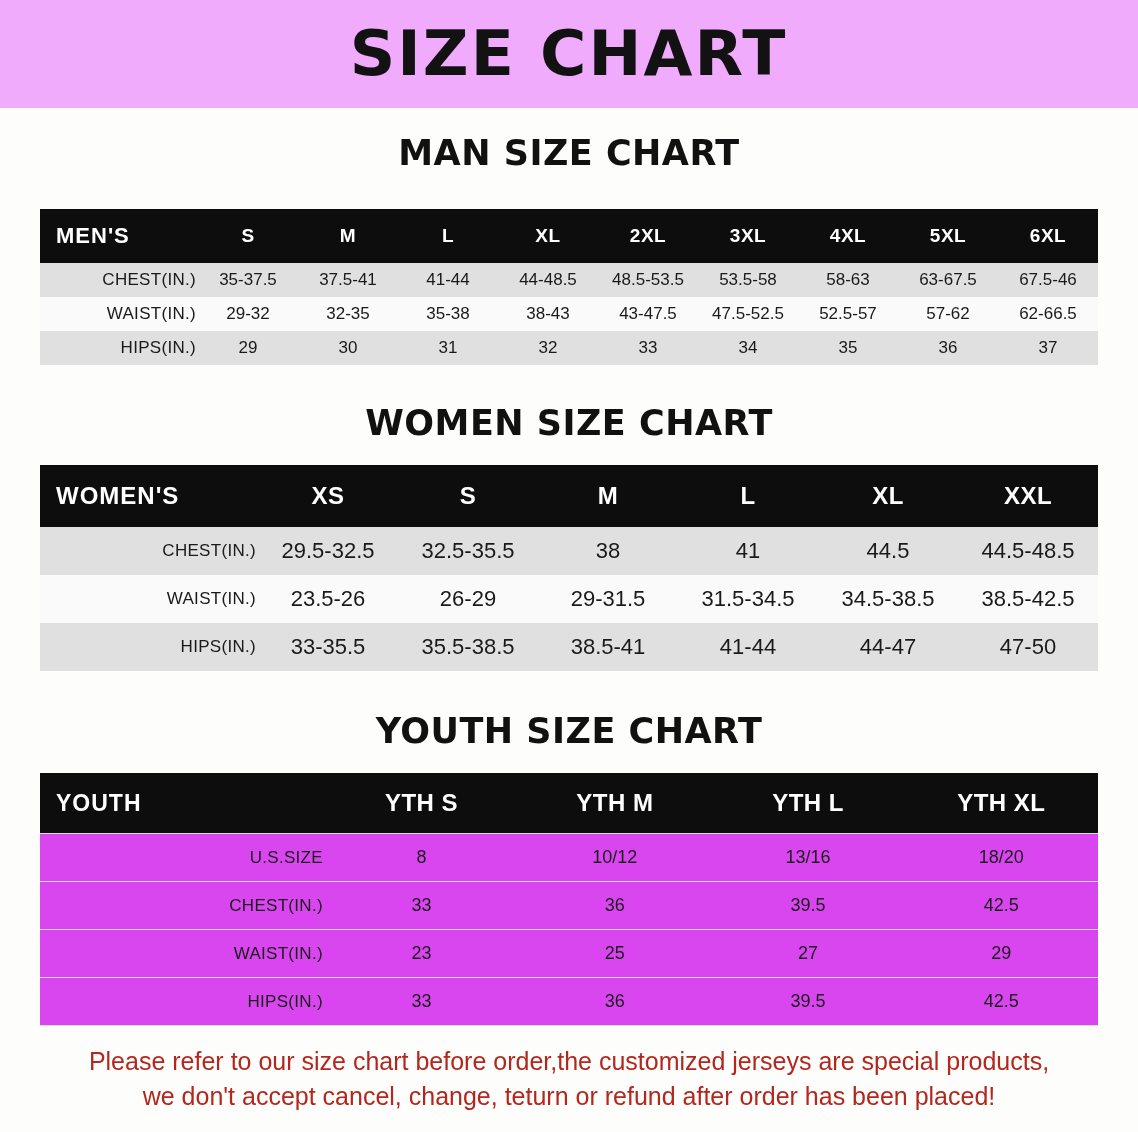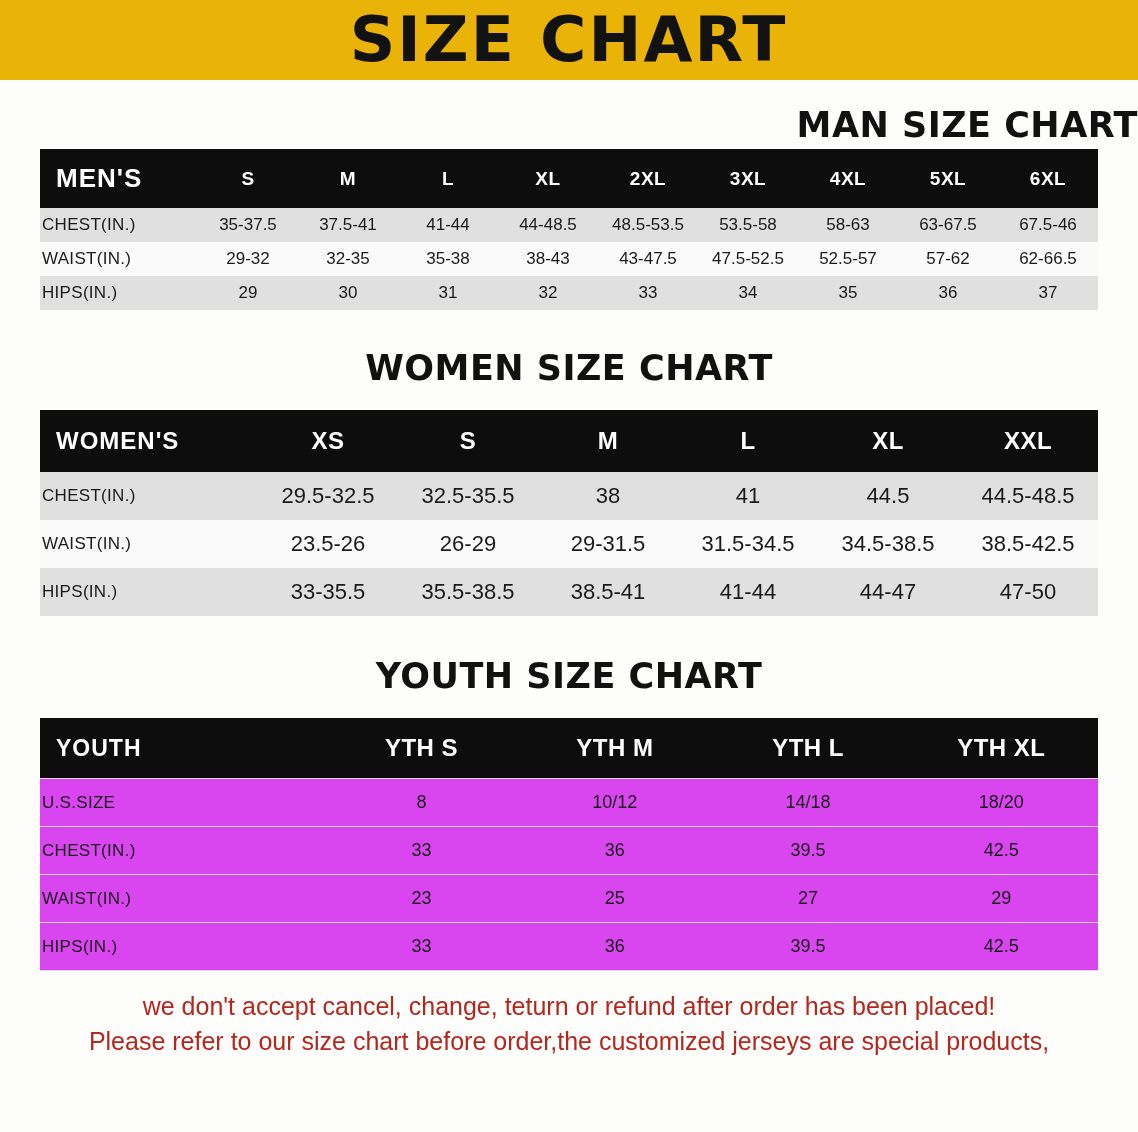--- a/index.html
+++ b/index.html
@@ -16,22 +16,22 @@
   }
   .page {
     width: 1138px;
     height: 1132px;
     position: relative;
     background: #fdfdfb;
   }
   
   .banner {
     width: 100%;
-    height: 80px;
-    background: #eab308;
+    height: 108px;
+    background: #f0abfc;
     display: flex;
     align-items: center;
     justify-content: center;
     box-sizing: border-box;
   }
   .banner-title {
     font-family: "DejaVu Sans", sans-serif;
     font-weight: bold;
     font-size: 62px;
     letter-spacing: 2px;
@@ -43,21 +43,21 @@
   
   .section-title {
     text-align: center;
     font-family: "DejaVu Sans", sans-serif;
     font-weight: bold;
     font-size: 35px;
     letter-spacing: 0.5px;
     color: #111;
     margin: 0;
   }
-  .t-man   { padding-top: 25px; padding-bottom: 4px; text-align: right; }
+  .t-man   { padding-top: 25px; padding-bottom: 36px; }
   .t-women { padding-top: 38px; padding-bottom: 22px; }
   .t-youth { padding-top: 40px; padding-bottom: 22px; }
 
   
   .table-wrap {
     padding: 0 40px;
     box-sizing: border-box;
   }
   table.size {
     width: 1058px;
@@ -70,32 +70,32 @@
     color: #ffffff;
     font-size: 19px;
     font-weight: bold;
     padding: 14px 2px;
     text-align: center;
     letter-spacing: 0.5px;
   }
   table.size thead th.lead {
     text-align: left;
     padding-left: 16px;
-    font-size: 26px;
+    font-size: 22px;
     letter-spacing: 1px;
   }
   table.size tbody td {
     font-size: 17px;
     text-align: center;
     padding: 7px 2px;
     color: #1a1a1a;
     white-space: nowrap;
   }
   table.size tbody td.lead {
-    text-align: left;
+    text-align: right;
     font-size: 17px;
     letter-spacing: 0.3px;
   }
   tr.band-grey td { background: #e0e0e0; }
   tr.band-white td { background: #fafafa; }
 
   
   table.youth tbody td {
     background: #d946ef;
     padding: 13px 2px;
@@ -272,21 +272,21 @@
           <th>YTH M</th>
           <th>YTH L</th>
           <th>YTH XL</th>
         </tr>
       </thead>
       <tbody>
         <tr>
           <td class="lead">U.S.SIZE</td>
           <td>8</td>
           <td>10/12</td>
-          <td>14/18</td>
+          <td>13/16</td>
           <td>18/20</td>
         </tr>
         <tr>
           <td class="lead">CHEST(IN.)</td>
           <td>33</td>
           <td>36</td>
           <td>39.5</td>
           <td>42.5</td>
         </tr>
         <tr>
@@ -301,17 +301,17 @@
           <td>33</td>
           <td>36</td>
           <td>39.5</td>
           <td>42.5</td>
         </tr>
       </tbody>
     </table>
   </div>
 
   <div class="note">
+    <div>Please refer to our size chart before order,the customized jerseys are special products,</div>
     <div>we don't accept cancel, change, teturn or refund after order has been placed!</div>
-    <div>Please refer to our size chart before order,the customized jerseys are special products,</div>
   </div>
 
 </div>
 
 </body></html>

